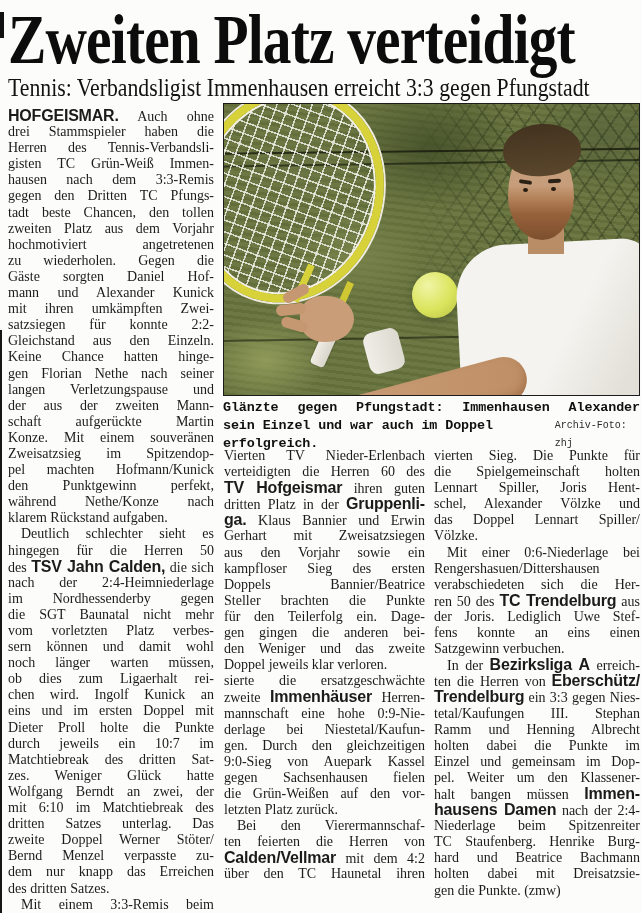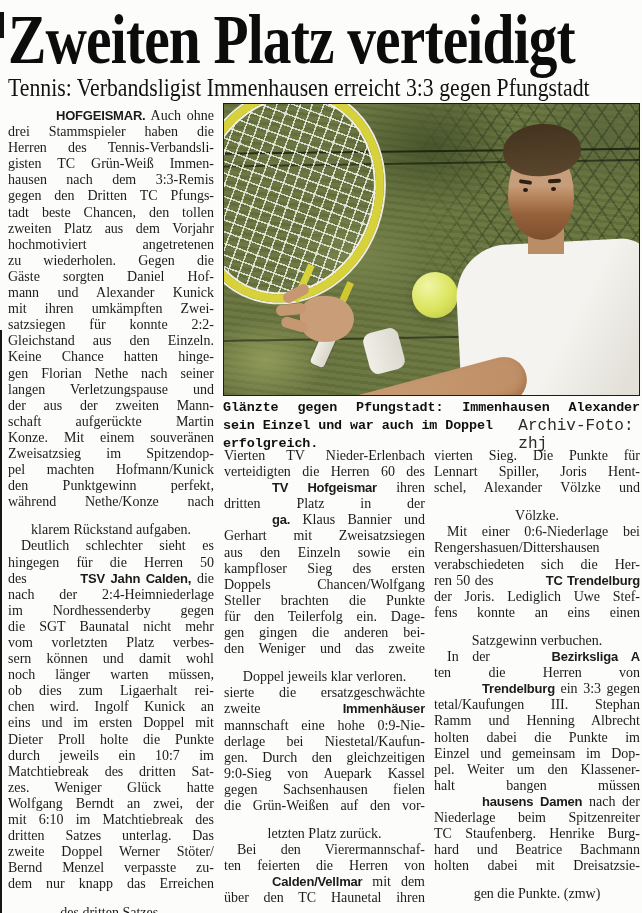--- a/index.html
+++ b/index.html
@@ -27,26 +27,26 @@
   
   .col{position:absolute;font-size:14px;color:#1b1b1b;}
   .col-1{left:8px;top:108px;width:206px;}
   .col-2{left:224px;top:448px;width:201px;}
   .col-3{left:434px;top:448px;width:206px;}
   .line{
     height:16.1px;line-height:16.1px;overflow:hidden;
     text-align:justify;
   }
   .line::after{content:"";display:inline-block;width:100%;height:0;}
-  .line.noj{text-align:center;margin-top:12px;}
+  .line.noj{text-align:left;}
   .line.noj::after{content:none;}
   .line.ind{text-indent:13px;}
   .line b{
     font-family:"Liberation Sans",sans-serif;
-    font-weight:bold;font-size:13px;letter-spacing:-0.2px;margin-left:48px;
+    font-weight:bold;font-size:16px;letter-spacing:-0.2px;
   }
 
   
   .photo{
     position:absolute;left:223px;top:103px;width:415px;height:291px;
     border:1px solid #1c1c1c;overflow:hidden;background:#68743e;
   }
   .ph{position:absolute;}
   .ph-bg{
     left:0;top:0;right:0;bottom:0;
@@ -145,21 +145,21 @@
   
   .caption{
     position:absolute;left:223px;top:399px;width:417px;
     font-family:Liberation Mono, monospace;font-weight:bold;
     font-size:13.4px;line-height:18px;color:#101010;letter-spacing:-0.1px;
   }
   .caption .cap-line1{text-align:justify;height:18px;overflow:hidden;}
   .caption .cap-line1::after{content:"";display:inline-block;width:100%;height:0;}
   .caption .cap-row{display:flex;justify-content:space-between;align-items:center;}
   .credit{
-    font-weight:normal;font-size:16px;color:#2a2a2a;letter-spacing:0;
+    font-weight:normal;font-size:10px;color:#2a2a2a;letter-spacing:0;
   }
 </style>
 </head>
 <body>
 
 <div class="page">
 
   <div class="scan-mark"></div>
   <div class="scan-edge"></div>
 
@@ -253,23 +253,23 @@
     </div>
   </div>
 
   <div class="col col-2">
       <div class="line"><span>Vierten TV Nieder-Erlenbach</span></div>
       <div class="line"><span>verteidigten die Herren 60 des</span></div>
       <div class="line"><b>TV Hofgeismar</b><span> ihren guten</span></div>
       <div class="line"><span>dritten Platz in der </span><b>Gruppenli-</b></div>
       <div class="line"><b>ga.</b><span> Klaus Bannier und Erwin</span></div>
       <div class="line"><span>Gerhart mit Zweisatzsiegen</span></div>
-      <div class="line"><span>aus den Einzeln sowie ein</span></div>
+      <div class="line"><span>aus den Vorjahr sowie ein</span></div>
       <div class="line"><span>kampfloser Sieg des ersten</span></div>
-      <div class="line"><span>Doppels Chancen/Wolfgang</span></div>
+      <div class="line"><span>Doppels Bannier/Beatrice</span></div>
       <div class="line"><span>Steller brachten die Punkte</span></div>
       <div class="line"><span>für den Teilerfolg ein. Dage-</span></div>
       <div class="line"><span>gen gingen die anderen bei-</span></div>
       <div class="line"><span>den Weniger und das zweite</span></div>
       <div class="line noj"><span>Doppel jeweils klar verloren.</span></div>
       <div class="line"><span>sierte die ersatzgeschwächte</span></div>
       <div class="line"><span>zweite </span><b>Immenhäuser</b><span> Herren-</span></div>
       <div class="line"><span>mannschaft eine hohe 0:9-Nie-</span></div>
       <div class="line"><span>derlage bei Niestetal/Kaufun-</span></div>
       <div class="line"><span>gen. Durch den gleichzeitigen</span></div>
@@ -277,22 +277,24 @@
       <div class="line"><span>gegen Sachsenhausen fielen</span></div>
       <div class="line"><span>die Grün-Weißen auf den vor-</span></div>
       <div class="line noj"><span>letzten Platz zurück.</span></div>
       <div class="line ind"><span>Bei den Vierermannschaf-</span></div>
       <div class="line"><span>ten feierten die Herren von</span></div>
       <div class="line"><b>Calden/Vellmar</b><span> mit dem 4:2</span></div>
       <div class="line"><span>über den TC Haunetal ihren</span></div>
     </div>
   <div class="col col-3">
       <div class="line"><span>vierten Sieg. Die Punkte für</span></div>
+      <div class="line"><span>die Spielgemeinschaft holten</span></div>
       <div class="line"><span>Lennart Spiller, Joris Hent-</span></div>
       <div class="line"><span>schel, Alexander Völzke und</span></div>
+      <div class="line"><span>das Doppel Lennart Spiller/</span></div>
       <div class="line noj"><span>Völzke.</span></div>
       <div class="line ind"><span>Mit einer 0:6-Niederlage bei</span></div>
       <div class="line"><span>Rengershasuen/Dittershausen</span></div>
       <div class="line"><span>verabschiedeten sich die Her-</span></div>
       <div class="line"><span>ren 50 des </span><b>TC Trendelburg</b><span> aus</span></div>
       <div class="line"><span>der Joris. Lediglich Uwe Stef-</span></div>
       <div class="line"><span>fens konnte an eins einen</span></div>
       <div class="line noj"><span>Satzgewinn verbuchen.</span></div>
       <div class="line ind"><span>In der </span><b>Bezirksliga A</b><span> erreich-</span></div>
       <div class="line"><span>ten die Herren von </span><b>Eberschütz/</b></div>

